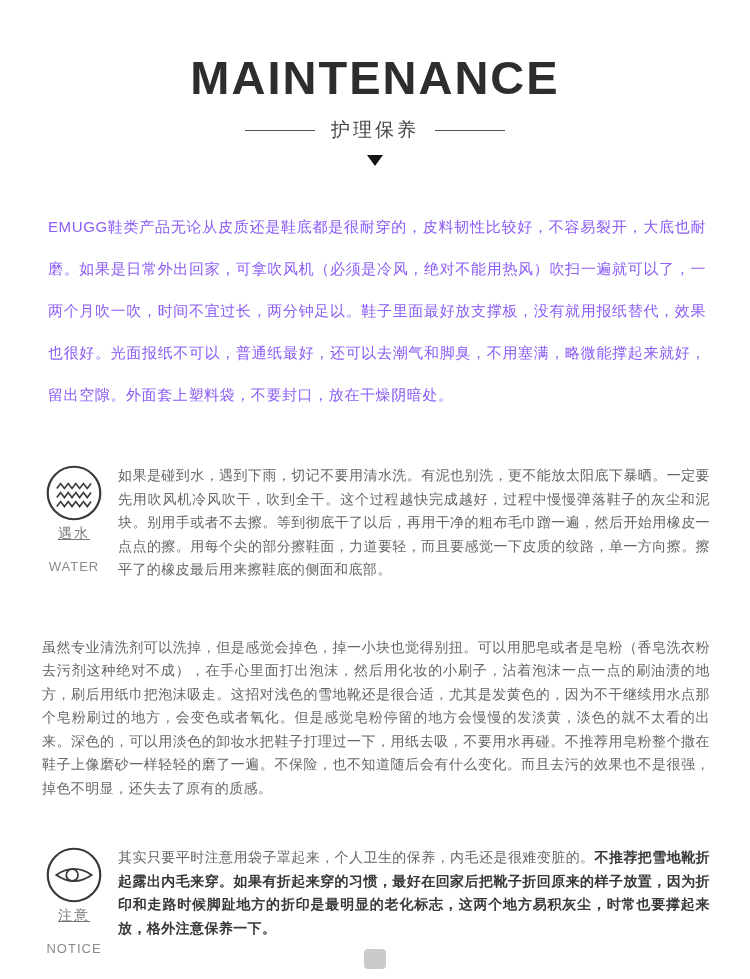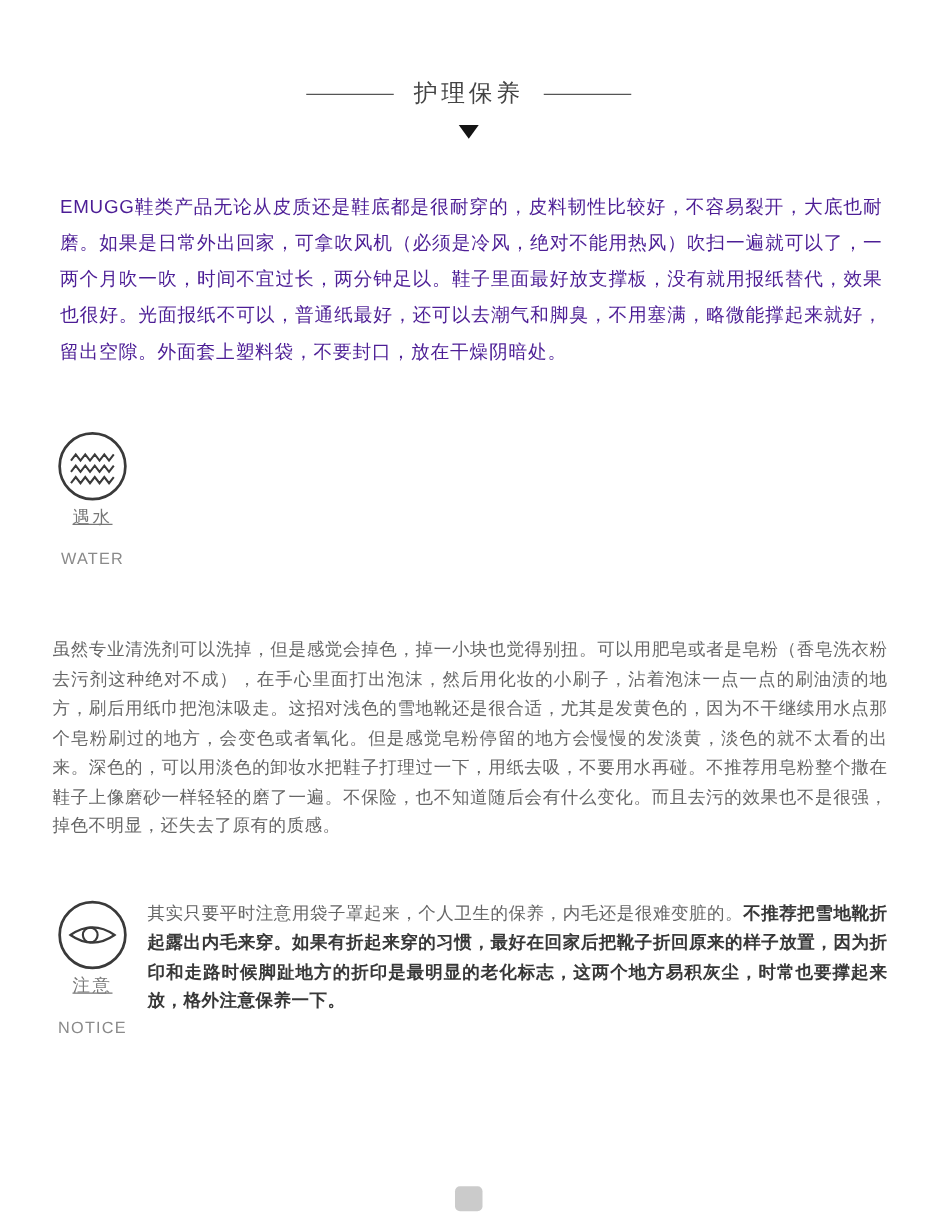--- a/index.html
+++ b/index.html
@@ -33,22 +33,22 @@
     border-left: 8px solid transparent;
     border-right: 8px solid transparent;
     border-top: 11px solid #141414;
     margin: 12px auto 0;
   }
 
   
   .intro {
     margin: 40px 44px 0 48px;
     font-size: 15px;
-    line-height: 29px;
-    color: #4c1d95;
+    line-height: 42px;
+    color: #8b5cf6;
     text-align: justify;
     letter-spacing: 0.6px;
   }
 
   
   .section { display: flex; margin-left: 42px; margin-right: 40px; }
   .section-water  { margin-top: 48px; }
   .section-grease { margin-top: 54px; }
   .section-notice { margin-top: 46px; }
 
@@ -76,20 +76,21 @@
     width: 22px;
     height: 20px;
     background: #cbcbcb;
     border-radius: 4px;
   }
 </style>
 </head>
 <body>
 
 <div class="header">
+  <div class="title">MAINTENANCE</div>
   <div class="subtitle-row">
     <span class="subtitle-line"></span>
     <span class="subtitle-text">护理保养</span>
     <span class="subtitle-line"></span>
   </div>
   <div class="triangle"></div>
 </div>
 
 <p class="intro">EMUGG鞋类产品无论从皮质还是鞋底都是很耐穿的，皮料韧性比较好，不容易裂开，大底也耐磨。如果是日常外出回家，可拿吹风机（必须是冷风，绝对不能用热风）吹扫一遍就可以了，一两个月吹一吹，时间不宜过长，两分钟足以。鞋子里面最好放支撑板，没有就用报纸替代，效果也很好。光面报纸不可以，普通纸最好，还可以去潮气和脚臭，不用塞满，略微能撑起来就好，留出空隙。外面套上塑料袋，不要封口，放在干燥阴暗处。</p>
 
@@ -99,20 +100,21 @@
       <svg viewBox="0 0 64 64" fill="none">
         <circle cx="32" cy="32" r="29" stroke="#3a3a3a" stroke-width="2.4"></circle>
         <path d="M13 27 l4.2 -5.5 4.2 5.5 4.2 -5.5 4.2 5.5 4.2 -5.5 4.2 5.5 4.2 -5.5 4.2 5.5 4.2 -5.5" stroke="#3a3a3a" stroke-width="1.8" stroke-linejoin="miter"></path>
         <path d="M13 37 l4.2 -5.5 4.2 5.5 4.2 -5.5 4.2 5.5 4.2 -5.5 4.2 5.5 4.2 -5.5 4.2 5.5 4.2 -5.5" stroke="#3a3a3a" stroke-width="1.8" stroke-linejoin="miter"></path>
         <path d="M13 47 l4.2 -5.5 4.2 5.5 4.2 -5.5 4.2 5.5 4.2 -5.5 4.2 5.5 4.2 -5.5 4.2 5.5 4.2 -5.5" stroke="#3a3a3a" stroke-width="1.8" stroke-linejoin="miter"></path>
       </svg>
     </div>
     <div class="label-zh">遇水</div>
     <div class="label-en">WATER</div>
   </div>
+  <p class="section-text"><span>如果是碰到水，遇到下雨，切记不要用清水洗。有泥也别洗，更不能放太阳底下暴晒。一定要先用吹风机冷风吹干，吹到全干。这个过程越快完成越好，过程中慢慢弹落鞋子的灰尘和泥块。别用手或者不去擦。等到彻底干了以后，再用干净的粗布毛巾蹭一遍，然后开始用橡皮一点点的擦。用每个尖的部分擦鞋面，力道要轻，而且要感觉一下皮质的纹路，单一方向擦。擦平了的橡皮最后用来擦鞋底的侧面和底部。</span><span class="bold-part"></span></p>
 </div>
 
 <div class="section section-grease">
   <p class="section-text"><span>虽然专业清洗剂可以洗掉，但是感觉会掉色，掉一小块也觉得别扭。可以用肥皂或者是皂粉（香皂洗衣粉去污剂这种绝对不成），在手心里面打出泡沫，然后用化妆的小刷子，沾着泡沫一点一点的刷油渍的地方，刷后用纸巾把泡沫吸走。这招对浅色的雪地靴还是很合适，尤其是发黄色的，因为不干继续用水点那个皂粉刷过的地方，会变色或者氧化。但是感觉皂粉停留的地方会慢慢的发淡黄，淡色的就不太看的出来。深色的，可以用淡色的卸妆水把鞋子打理过一下，用纸去吸，不要用水再碰。不推荐用皂粉整个撒在鞋子上像磨砂一样轻轻的磨了一遍。不保险，也不知道随后会有什么变化。而且去污的效果也不是很强，掉色不明显，还失去了原有的质感。</span><span class="bold-part"></span></p>
 </div>
 
 <div class="section section-notice">
   <div class="icon-col">
     <div class="icon-circle">
       <svg viewBox="0 0 64 64" fill="none">

